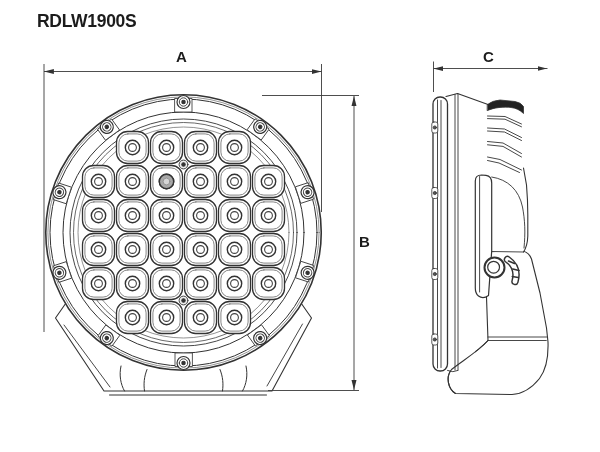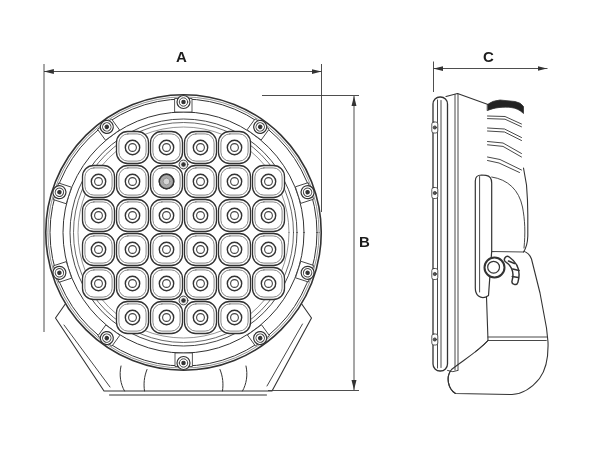--- a/index.html
+++ b/index.html
@@ -205,17 +205,18 @@
       <line x1="354" y1="96" x2="354" y2="390" marker-start="url(#arr)" marker-end="url(#arr)"></line>
     </g>
 
     <g>
       <path d="M433.5,61.5 L433.5,92"></path>
       <line x1="433.5" y1="68.5" x2="547.5" y2="68.5" marker-start="url(#arr)" marker-end="url(#arr)"></line>
     </g>
   </g>
 </svg>
 
+<div class="lbl title">RDLW1900S</div>
 <div class="lbl dimA">A</div>
 <div class="lbl dimB">B</div>
 <div class="lbl dimC">C</div>
 
 </div>
 
 </body></html>

